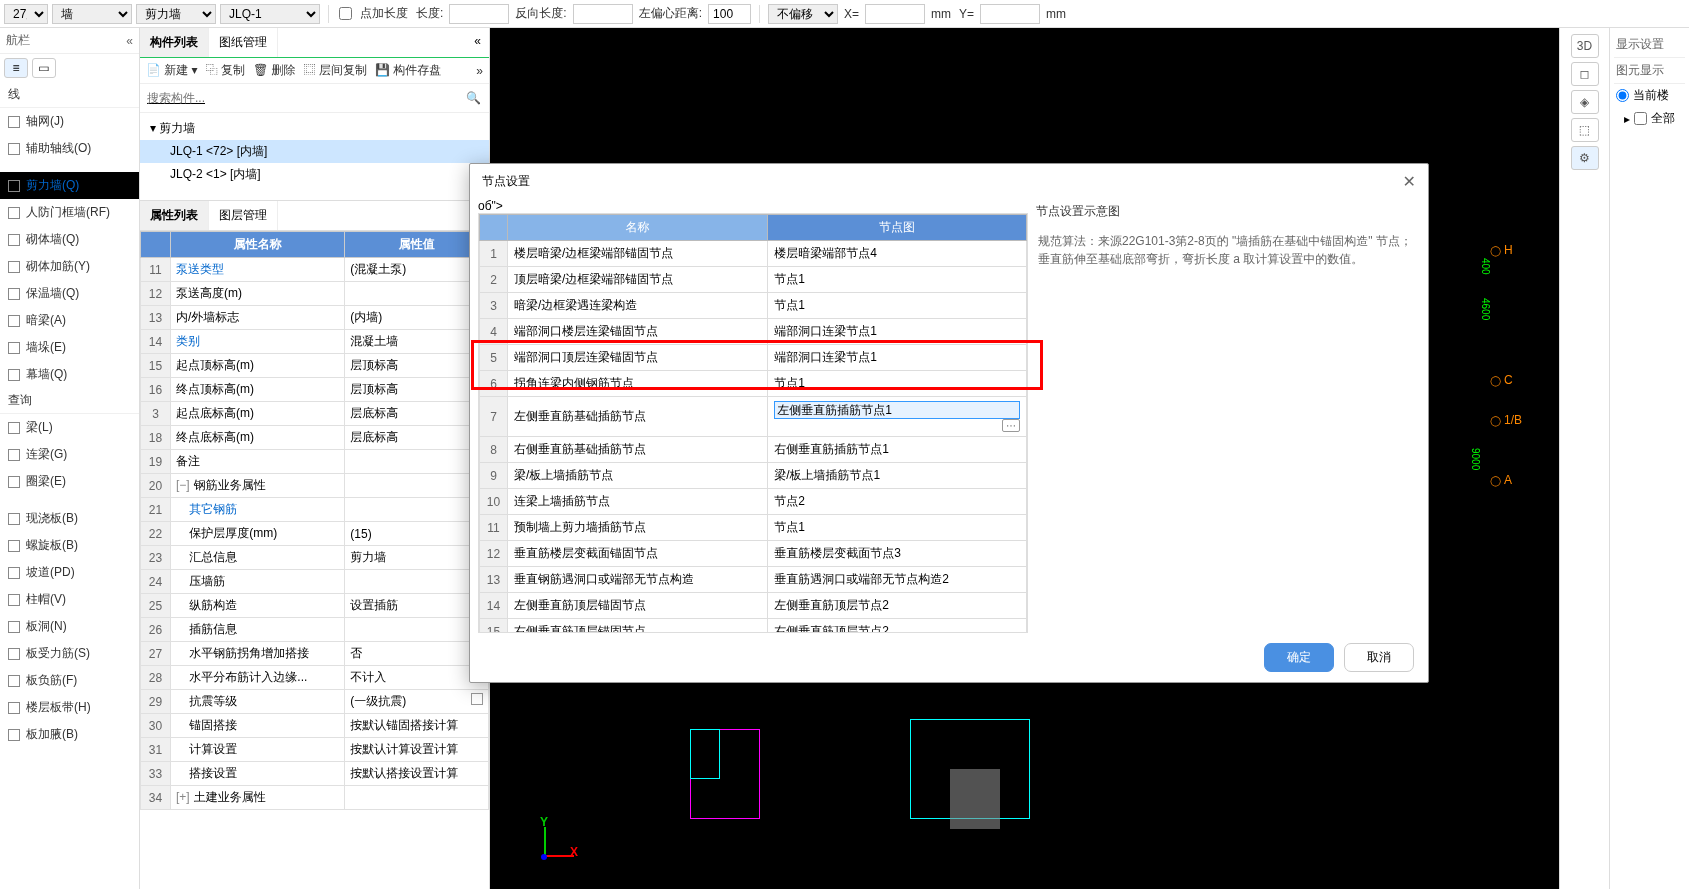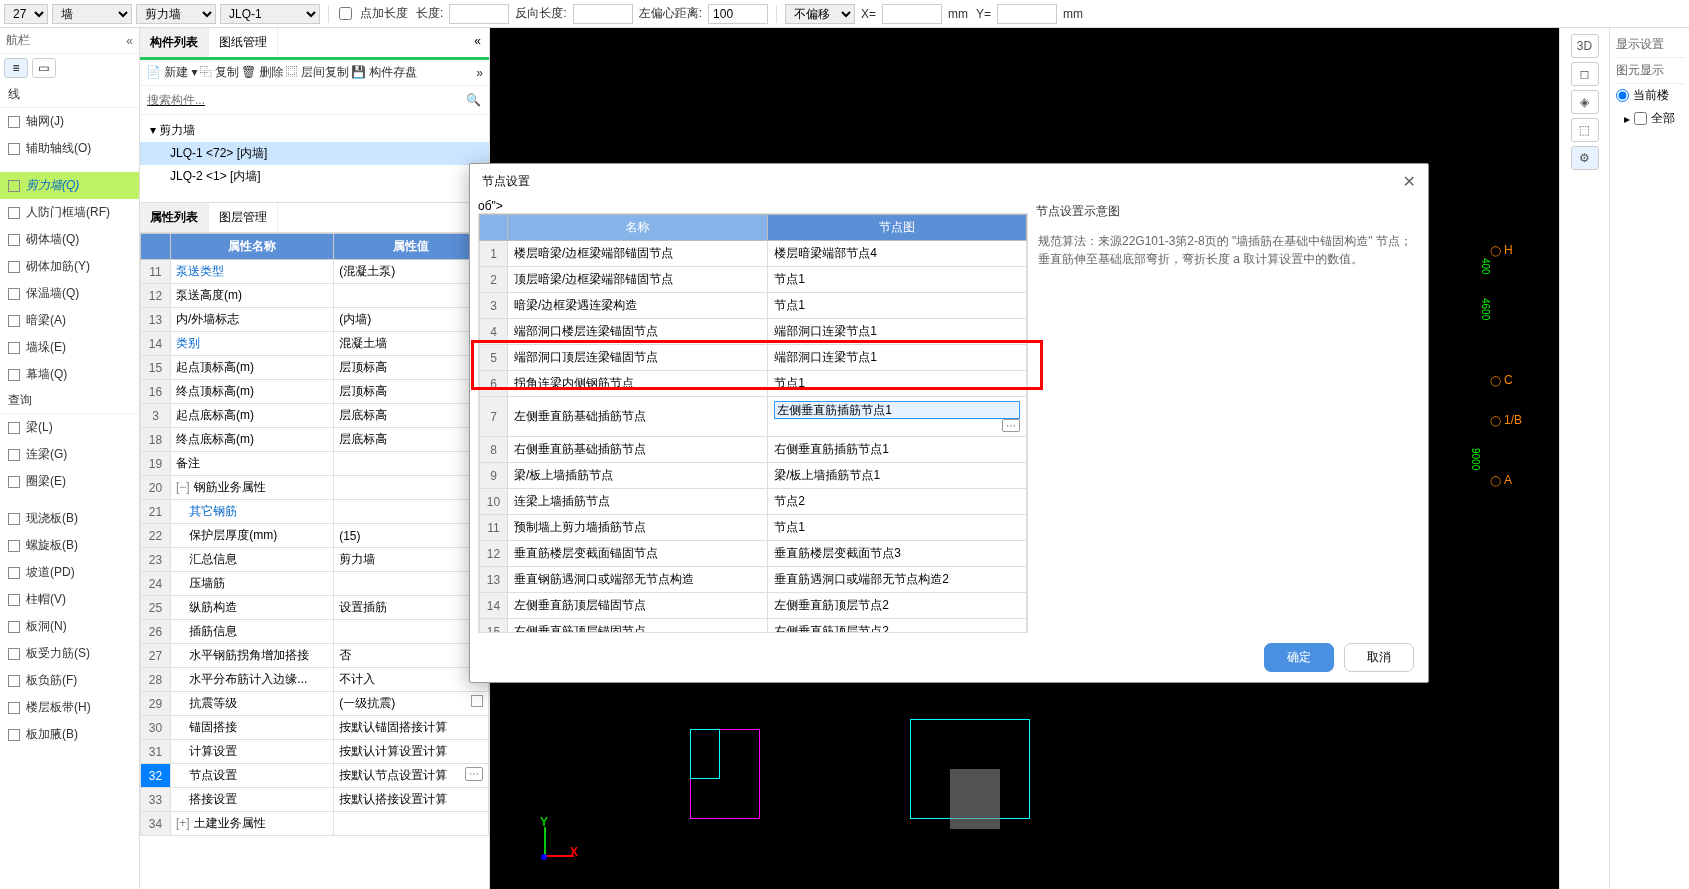--- a/index.html
+++ b/index.html
@@ -12,28 +12,28 @@
 .tb-sep { width: 1px; height: 18px; background: #ddd; margin: 0 4px; }
 
 .main { display: flex; height: calc(100% - 28px); }
 
 .left-panel { width: 140px; background: #fff; border-right: 1px solid #ddd; display: flex; flex-direction: column; }
 .lp-header { padding: 4px 6px; border-bottom: 1px solid #eee; color: #666; display:flex; justify-content:space-between; align-items:center;}
 .lp-toggle { display: flex; gap: 4px; padding: 4px; }
 .lp-btn { width: 24px; height: 20px; border: 1px solid #ccc; border-radius: 3px; text-align: center; line-height: 18px; cursor: pointer; }
 .lp-cat { padding: 4px 8px; color: #333; border-bottom: 1px solid #f0f0f0; cursor: pointer; }
 .lp-item { display: flex; align-items: center; gap: 6px; padding: 5px 8px; cursor: pointer; color: #333; }
-.lp-item.active { background: #bef264; color: #0066cc; font-style: italic; }
+.lp-item.active { background: #000000; color: #0066cc; }
 .lp-item .icon-sq { width: 12px; height: 12px; border: 1px solid #888; display:inline-block; }
 
 .mid-panel { width: 350px; background: #fff; border-right: 1px solid #ddd; display: flex; flex-direction: column; }
-.mp-tabs { display: flex; border-bottom: 3px solid #22c55e; }
+.mp-tabs { display: flex; border-bottom: 1px solid #22c55e; }
 .mp-tab { padding: 6px 10px; cursor: pointer; border-right: 1px solid #eee; }
 .mp-tab.active { background: #f0f0f0; font-weight: bold; }
-.mp-toolbar { display: flex; gap: 2px; padding: 4px 6px; border-bottom: 1px solid #eee; align-items: center; }
+.mp-toolbar { display: flex; gap: 8px; padding: 4px 6px; border-bottom: 1px solid #eee; align-items: center; }
 .mp-toolbar span { color: #333; cursor: pointer; }
 .mp-search { padding: 4px; border-bottom: 1px solid #eee; display:flex; align-items:center; position:relative;text-decoration:underline;}
 .mp-search input { width: 100%; border: none; padding: 3px 20px 3px 3px; color: #999; outline:none;}
 .mp-search .mag { position:absolute; right:8px; color:#aaa;}
 .mp-tree { flex: 0 0 auto; padding: 4px 0; font-size:12px; }
 .mp-tree .node { padding: 3px 10px; cursor: pointer; }
 .mp-tree .leaf { padding: 3px 30px; cursor: pointer; }
 .mp-tree .leaf.sel { background: #cde6ff; }
 
 .prop-tabs { display: flex; border-top: 1px solid #ddd; border-bottom: 1px solid #ddd; margin-top: 10px;}
@@ -104,21 +104,21 @@
   <select style="width:80px"><option>剪力墙</option></select>
   <select style="width:100px"><option>JLQ-1</option></select>
   <span class="tb-sep"></span>
   <input type="checkbox" style="">
   <label>点加长度</label>
   <label>长度:</label>
   <input type="text" style="width: 60px;">
   <label>反向长度:</label>
   <input type="text" style="width: 60px;">
   <label>左偏心距离:</label>
-  <input type="text" style="width: 60px;" value="100">
+  <input type="text" style="width: 43px;" value="100">
   <span class="tb-sep"></span>
   <select style="width:70px"><option>不偏移</option></select>
   <label>X=</label>
   <input type="text" style="width: 60px;">
   <label>mm</label>
   <label>Y=</label>
   <input type="text" style="width: 60px;">
   <label>mm</label>
 </div>
 
@@ -372,25 +372,20 @@
             <tr>
               <td class="rn">30</td>
               <td class="name">&nbsp;&nbsp;&nbsp;&nbsp;锚固搭接</td>
               <td class="val">按默认锚固搭接计算</td>
             </tr>
             <tr>
               <td class="rn">31</td>
               <td class="name">&nbsp;&nbsp;&nbsp;&nbsp;计算设置</td>
               <td class="val">按默认计算设置计算</td>
             </tr>
-            <tr class="hl">
-              <td class="rn">32</td>
-              <td class="name">&nbsp;&nbsp;&nbsp;&nbsp;节点设置</td>
-              <td class="val">按默认节点设置计算<span class="ellip">⋯</span></td>
-            </tr>
             <tr>
               <td class="rn">33</td>
               <td class="name">&nbsp;&nbsp;&nbsp;&nbsp;搭接设置</td>
               <td class="val">按默认搭接设置计算</td>
             </tr>
             <tr>
               <td class="rn">34</td>
               <td class="name"><span class="tree-exp">[+]</span>土建业务属性</td>
               <td class="val"></td>
             </tr>

